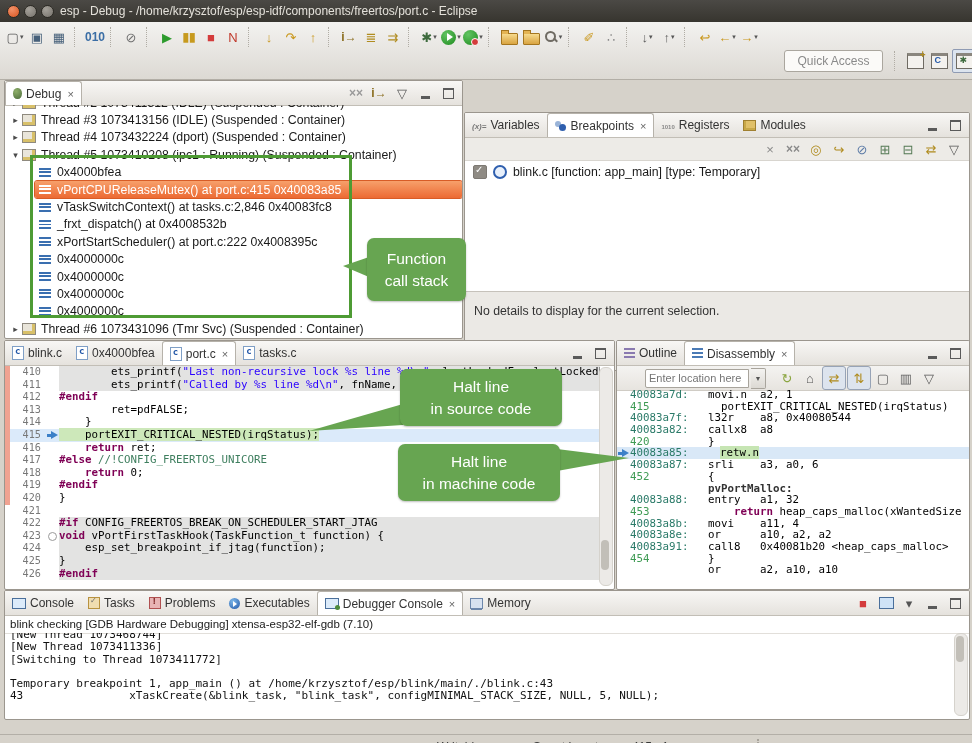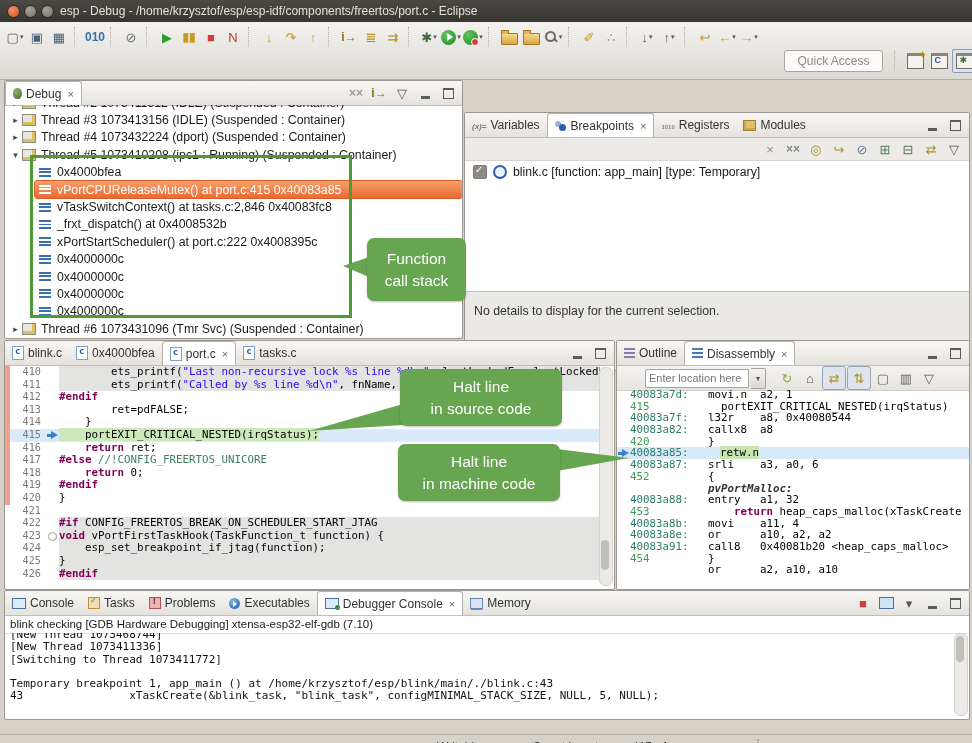--- a/index.html
+++ b/index.html
@@ -119,21 +119,21 @@
   .loc-row{height:24px;display:flex;align-items:center;background:linear-gradient(#f4f3f1,#e7e4df);border-bottom:1px solid #d0ccc5;padding-left:28px;gap:2px;}
   .loc-input{width:96px;height:17px;border:1px solid #a8a49c;background:#fff;font-size:11px;color:#888;padding:0 3px;border-radius:2px 0 0 2px;}
   .loc-dd{width:14px;height:19px;border:1px solid #a8a49c;border-left:none;background:linear-gradient(#f4f3f1,#dcd9d3);display:inline-flex;align-items:center;justify-content:center;font-size:7px;color:#555;border-radius:0 2px 2px 0;}
   #disasm-lines{position:absolute;left:0;top:48px;right:0;bottom:0;overflow:hidden;text-align:center;}
   .dl{display:flex;height:11.7px;font:10.8px "DejaVu Sans Mono",monospace;white-space:pre;}
   .dl .dgut{width:13px;flex:none;position:relative;}
   .dl.cur{background:#d9e8f7;}
   .dl pre{margin:0;font:inherit;line-height:11.7px;}
   .d-addr{color:#2a7a68;}
   .d-ln{color:#3f9b54;}
-  .d-label{font-weight:bold;color:#333;font-style:italic;}
+  .d-label{font-weight:bold;color:#333;}
   .d-kw{color:#7f0055;font-weight:bold;}
   .d-hl{background:#c6e5b3;margin-left:12px;}
   
   .con-header{height:15px;font-size:11.5px;color:#1a1a1a;padding:2px 0 0 5px;border-bottom:1px solid #e2dfda;}
   #console-lines{position:absolute;left:0;top:42px;right:14px;bottom:2px;overflow:hidden;padding-left:5px;}
   .con-line{height:12.3px;font:11px "DejaVu Sans Mono",monospace;white-space:pre;color:#111;line-height:12.3px;}
   
   .statusbar{left:0;top:734px;width:972px;height:25px;background:#d6d2ca;border-top:1px solid #b3afa7;}
   .sb-item{position:absolute;top:5px;font-size:12px;color:#3a3a3a;}
   .sb-handle{position:absolute;left:757px;top:4px;height:16px;border-left:2px dotted #a8a49c;}
@@ -539,21 +539,21 @@
       <div class="dl"><span class="dgut"></span><pre><span class="d-addr">40083a7d:</span><span>   movi.n  a2, 1</span></pre></div>
       <div class="dl"><span class="dgut"></span><pre><span class="d-ln">415</span><span>           portEXIT_CRITICAL_NESTED(irqStatus)</span></pre></div>
       <div class="dl"><span class="dgut"></span><pre><span class="d-addr">40083a7f:</span><span>   l32r    a8, 0x40080544</span></pre></div>
       <div class="dl"><span class="dgut"></span><pre><span class="d-addr">40083a82:</span><span>   callx8  a8</span></pre></div>
       <div class="dl"><span class="dgut"></span><pre><span class="d-ln">420</span><span>         }</span></pre></div>
       <div class="dl cur"><span class="dgut"><span class="mk-arrow"></span></span><pre><span class="d-addr">40083a85:</span><span>   </span><span class="d-hl">retw.n</span></pre></div>
       <div class="dl"><span class="dgut"></span><pre><span class="d-addr">40083a87:</span><span>   srli    a3, a0, 6</span></pre></div>
       <div class="dl"><span class="dgut"></span><pre><span class="d-ln">452</span><span>         {</span></pre></div>
       <div class="dl"><span class="dgut"></span><pre><span>            </span><span class="d-label">pvPortMalloc:</span></pre></div>
       <div class="dl"><span class="dgut"></span><pre><span class="d-addr">40083a88:</span><span>   entry   a1, 32</span></pre></div>
-      <div class="dl"><span class="dgut"></span><pre><span class="d-ln">453</span><span>             </span><span class="d-kw">return</span><span> heap_caps_malloc(xTaskCreate</span></pre></div>
+      <div class="dl"><span class="dgut"></span><pre><span class="d-ln">453</span><span>             </span><span class="d-kw">return</span><span> heap_caps_malloc(xWantedSize</span></pre></div>
       <div class="dl"><span class="dgut"></span><pre><span class="d-addr">40083a8b:</span><span>   movi    a11, 4</span></pre></div>
       <div class="dl"><span class="dgut"></span><pre><span class="d-addr">40083a8e:</span><span>   or      a10, a2, a2</span></pre></div>
       <div class="dl"><span class="dgut"></span><pre><span class="d-addr">40083a91:</span><span>   call8   0x40081b20 &lt;heap_caps_malloc&gt;</span></pre></div>
       <div class="dl"><span class="dgut"></span><pre><span class="d-ln">454</span><span>         }</span></pre></div>
       <div class="dl"><span class="dgut"></span><pre><span>            or      a2, a10, a10</span></pre></div>
     </div>
 </div>
 
 <div class="panel" id="console-panel">
   <div class="tabbar">

